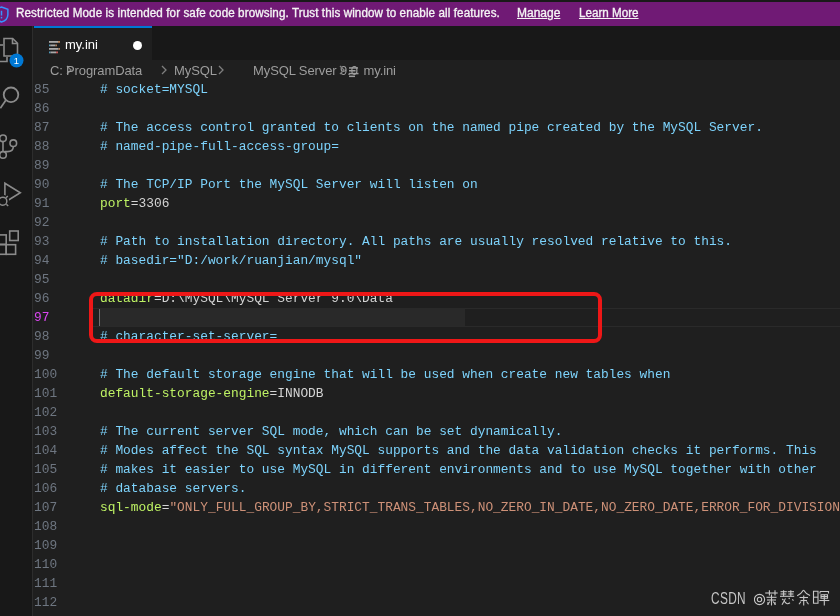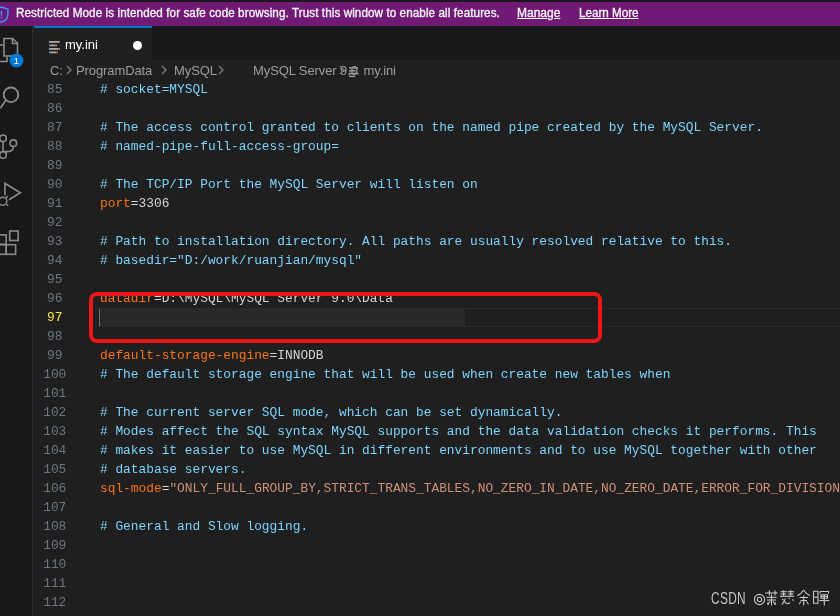--- a/index.html
+++ b/index.html
@@ -16,27 +16,27 @@
 
 #tabstrip{left:34px;top:26px;width:806px;height:34px;background:#181818;}
 #tab{left:0;top:0;width:118px;height:34px;background:#1f1f1f;border-top:2px solid #0078d4;}
 #tab .lbl{position:absolute;left:31px;top:9px;font-size:13px;color:#fff;letter-spacing:0;}
 #tab .dot{position:absolute;left:99px;top:13px;width:9px;height:9px;border-radius:50%;background:#fff;}
 
 #crumbs{left:34px;top:60px;width:806px;height:20px;background:#1f1f1f;color:#9d9d9d;font-size:13px;letter-spacing:-0.1px;}
 #crumbs span.it{position:absolute;top:3px;white-space:pre;}
 #crumbs svg.chev{position:absolute;top:5px;}
 
-#gutter{left:34px;top:80px;width:41.5px;height:536px;font-family:"Liberation Mono",monospace;font-size:12.85px;line-height:19px;color:#6e7681;text-align:center;white-space:pre;}
+#gutter{left:34px;top:80px;width:41.5px;height:536px;font-family:"Liberation Mono",monospace;font-size:12.85px;line-height:19px;color:#6e7681;text-align:left;white-space:pre;}
 #code{left:100px;top:80px;font-family:"Liberation Mono",monospace;font-size:12.85px;line-height:19px;color:#d4d4d4;}
 #code div{height:19px;white-space:pre;}
 .c{color:#7dd3fc;}
-.k{color:#f97316;}
+.k{color:#bef264;}
 .s{color:#ce9178;}
-#lnhl{color:#fde047;}
+#lnhl{color:#d946ef;}
 
 #hl-top{left:90px;top:308px;width:750px;height:1px;background:#2a2a2a;}
 #hl-bot{left:90px;top:326px;width:750px;height:1px;background:#2a2a2a;}
 #selrect{left:99px;top:308px;width:366px;height:18px;background:#292929;}
 #cursor{left:98.6px;top:309px;width:1.4px;height:17px;background:#6f6f6f;}
 
 #redbox{left:89px;top:292px;width:513px;height:51px;border:4px solid #ee1717;border-radius:8px;z-index:5;}
 
 #wm{left:711px;top:589px;z-index:6;color:#bfbfbf;}
 #wm .csdn{position:absolute;left:0;top:1px;font-size:16px;letter-spacing:0.5px;color:#c5c5c5;transform:scaleX(0.74);transform-origin:0 0;}
@@ -86,31 +86,31 @@
       <div><span class="c"># named-pipe-full-access-group=</span></div>
       <div></div>
       <div><span class="c"># The TCP/IP Port the MySQL Server will listen on</span></div>
       <div><span class="k">port</span>=3306</div>
       <div></div>
       <div><span class="c"># Path to installation directory. All paths are usually resolved relative to this.</span></div>
       <div><span class="c"># basedir="D:/work/ruanjian/mysql"</span></div>
       <div></div>
       <div><span class="k">datadir</span>=D:\MySQL\MySQL Server 9.0\Data</div>
       <div></div>
-      <div></div>
+      <div><span class="c"># character-set-server=</span></div>
+      <div></div>
+      <div><span class="c"># The default storage engine that will be used when create new tables when</span></div>
       <div><span class="k">default-storage-engine</span>=INNODB</div>
-      <div><span class="c"># The default storage engine that will be used when create new tables when</span></div>
       <div></div>
       <div><span class="c"># The current server SQL mode, which can be set dynamically.</span></div>
       <div><span class="c"># Modes affect the SQL syntax MySQL supports and the data validation checks it performs. This</span></div>
       <div><span class="c"># makes it easier to use MySQL in different environments and to use MySQL together with other</span></div>
       <div><span class="c"># database servers.</span></div>
       <div><span class="k">sql-mode</span>=<span class="s">"ONLY_FULL_GROUP_BY,STRICT_TRANS_TABLES,NO_ZERO_IN_DATE,NO_ZERO_DATE,ERROR_FOR_DIVISION</span></div>
       <div></div>
-      <div><span class="c"># General and Slow logging.</span></div>
     </div>
 
   <div class="abs" id="redbox"></div>
 
   <div class="abs" id="tabstrip">
     <div class="abs" id="tab">
       <svg class="abs" style="left:15px;top:13px;" width="11" height="13" viewBox="0 0 11 13">
         <rect x="0" y="0" width="9" height="1.8" fill="#a9a9a9"></rect>
           <rect x="9" y="0" width="2" height="1.8" fill="#b7845c"></rect>
         <rect x="0" y="3.5" width="1.2" height="1.8" fill="#519aba"></rect>
@@ -125,21 +125,21 @@
       <span class="lbl">my.ini</span>
       <span class="dot"></span>
     </div>
   </div>
 
   <div class="abs" id="crumbs">
     <span class="it" style="left:16px;">C:</span>
     <svg class="chev" style="left:31px;" width="8" height="10" viewBox="0 0 8 10">
         <path d="M2 1 L6 5 L2 9" stroke="#7e7e7e" stroke-width="1.3" fill="none"></path>
       </svg>
-    <span class="it" style="left:42px;">ProgramData</span>
+    <span class="it" style="left:32px;">ProgramData</span>
     <svg class="chev" style="left:126px;" width="8" height="10" viewBox="0 0 8 10">
         <path d="M2 1 L6 5 L2 9" stroke="#7e7e7e" stroke-width="1.3" fill="none"></path>
       </svg>
     <span class="it" style="left:140px;">MySQL</span>
     <svg class="chev" style="left:183px;" width="8" height="10" viewBox="0 0 8 10">
         <path d="M2 1 L6 5 L2 9" stroke="#7e7e7e" stroke-width="1.3" fill="none"></path>
       </svg>
     <span class="it" style="left:197px;margin-left:22px;">MySQL Server 9.0</span>
     <svg class="chev" style="left:304px;" width="8" height="10" viewBox="0 0 8 10">
         <path d="M2 1 L6 5 L2 9" stroke="#7e7e7e" stroke-width="1.3" fill="none"></path>

